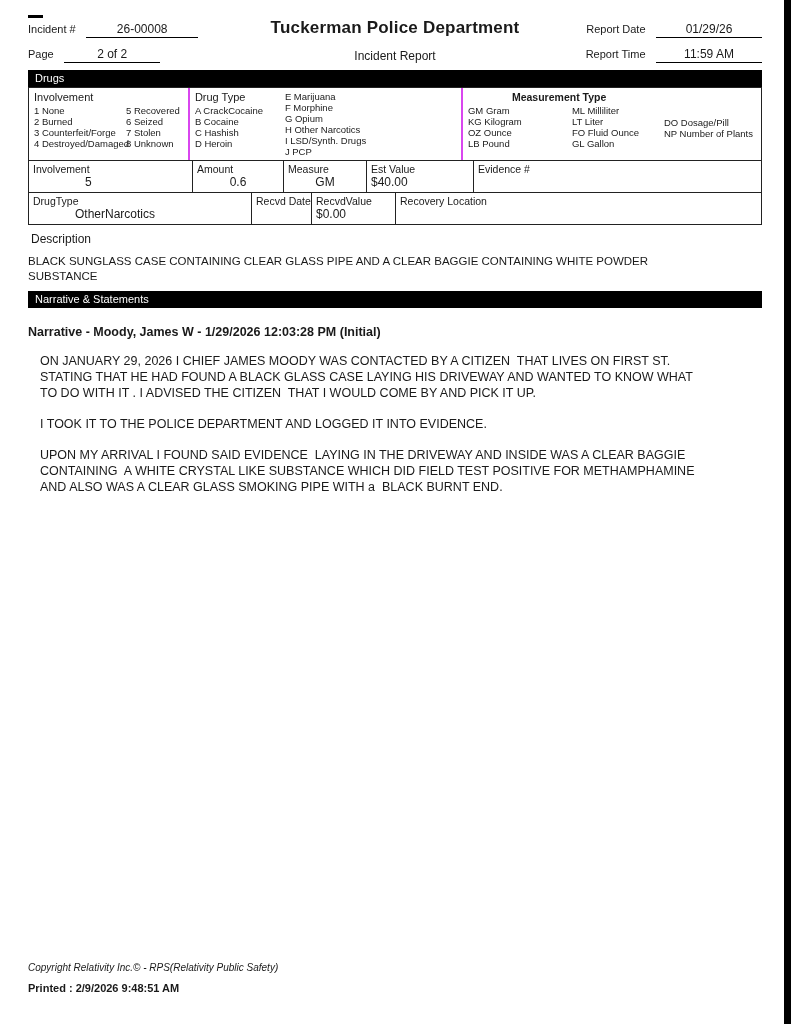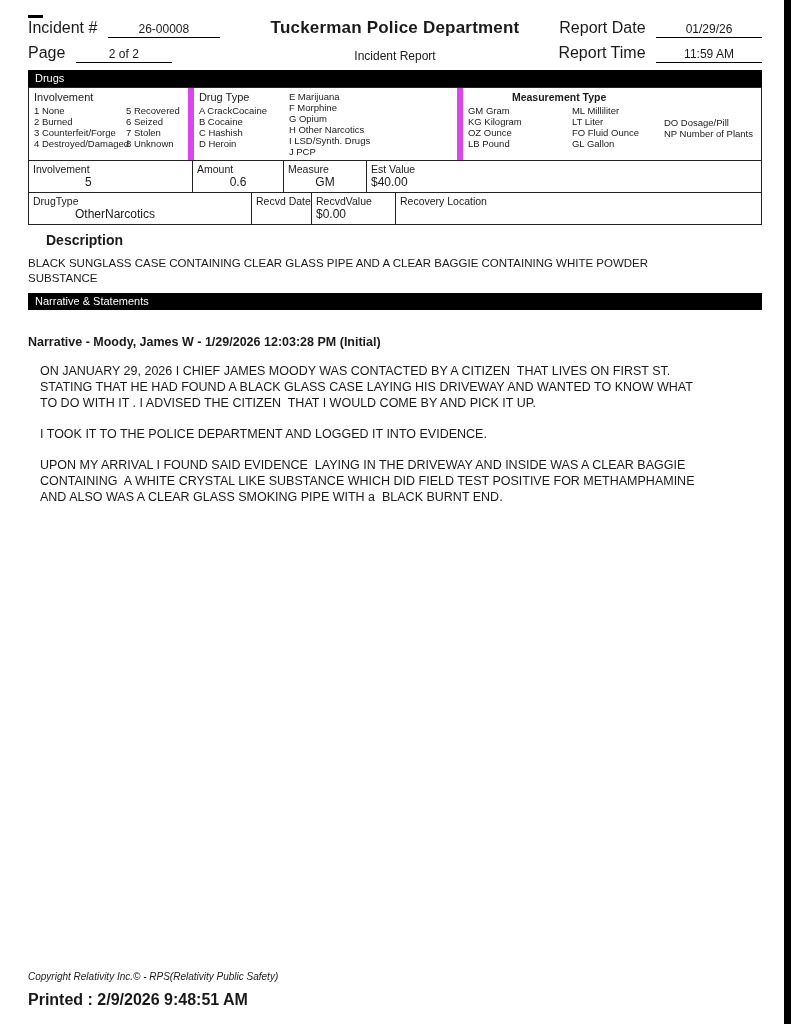--- a/index.html
+++ b/index.html
@@ -14,35 +14,35 @@
   .page { padding:12px 29px 0 28px; position:relative; width:791px; height:1024px; }
 
   
   .scan-edge { position:absolute; top:0; right:0; width:7px; height:1024px; background:#000; }
   .scan-mark { position:absolute; top:15px; left:28px; width:15px; height:3px; background:#000; }
 
   
   .hdr-row { display:grid; grid-template-columns:230px 1fr 230px; align-items:end; margin-top:6px; }
   .hdr-left, .hdr-right { white-space:nowrap; }
   .hdr-right { text-align:right; }
-  .lbl { font-size:16px; }
+  .lbl { font-size:11px; }
   .uval { display:inline-block; border-bottom:1px solid #000; text-align:center; font-size:12px; padding:0 6px 1px 6px; margin-left:6px; }
   .w110 { min-width:112px; }
   .w95  { min-width:96px; }
   .w105 { min-width:106px; }
   .dept-title { font-size:17px; font-weight:bold; text-align:center; letter-spacing:.2px; }
   .subtitle { font-size:12px; text-align:center; }
 
   
   .bar { background:#000; color:#fff; font-size:11px; padding:2px 7px 3px 7px; margin-top:7px; }
 
   
   .legend { display:flex; border:1px solid #222; font-size:9.5px; line-height:11px; }
   .legend .cell { padding:3px 4px 3px 5px; }
-  .legend .cell + .cell { border-left:6px solid #d946ef; }
+  .legend .cell + .cell { border-left:2px solid #d946ef; }
   .cell-involvement { width:163px; }
   .cell-drugtype { width:298px; }
   .cell-measure { flex:1; }
   .leg-hdr { font-size:11px; line-height:13px; margin-bottom:1px; }
   .leg-hdr.bold { font-weight:bold; font-size:10.5px;margin-left:44px; }
   .cols { display:flex; }
   .cols > div { margin-right:4px; }
   .inv-cols > div:first-child { width:88px; }
   .dt-col2 { width:108px; }
   .dt-col3 { flex:1; }
@@ -64,32 +64,32 @@
   .r1-evidence { flex:1; }
   .r2-drugtype { width:222px; }
   .r2-recvddate { width:60px; }
   .r2-recvdvalue { width:84px; }
   .r2-recovery { flex:1; }
   .val-indent-55 { padding-left:52px; }
   .val-center { text-align:center; }
   .val-indent-45 { padding-left:42px; }
 
   
-  .desc-label { font-size:14px; margin:7px 0 0 18px;font-weight:bold; }
+  .desc-label { font-size:12px; margin:7px 0 0 3px; }
   .desc-text { font-size:11.5px; line-height:15px; margin-top:8px; max-width:645px; white-space:pre-wrap; }
 
   
-  .nar-heading { font-size:12.5px; font-weight:bold; margin-top:25px; }
+  .nar-heading { font-size:12.5px; font-weight:bold; margin-top:17px; }
   .nar-paragraphs { margin:14px 0 0 12px; max-width:660px; }
   .nar-para { font-size:12.5px; line-height:16px; margin-bottom:15px; white-space:pre-wrap; }
 
   
-  .footer { position:absolute; left:28px; bottom:15px; }
+  .footer { position:absolute; left:28px; bottom:30px; }
   .copyright { font-size:10px; font-style:italic; }
-  .printed { font-size:16px; font-weight:bold; margin-top:9px; }
+  .printed { font-size:11px; font-weight:bold; margin-top:9px; }
 </style>
 </head>
 <body>
 
 <div class="page">
 
   <div class="scan-mark"></div>
 
   <div class="hdr-row">
     <div class="hdr-left">
@@ -193,20 +193,24 @@
       <div class="vvalue val-center">0.6</div>
     </div>
     <div class="vcell r1-measure">
       <div class="vlabel">Measure</div>
       <div class="vvalue val-center">GM</div>
     </div>
     <div class="vcell r1-est">
       <div class="vlabel">Est Value</div>
       <div class="vvalue">$40.00</div>
     </div>
+    <div class="vcell r1-evidence">
+      <div class="vlabel">Evidence #</div>
+      <div class="vvalue"></div>
+    </div>
   </div>
 
   <div class="vrow">
     <div class="vcell r2-drugtype">
       <div class="vlabel">DrugType</div>
       <div class="vvalue val-indent-45">OtherNarcotics</div>
     </div>
     <div class="vcell r2-recvddate">
       <div class="vlabel">Recvd Date</div>
       <div class="vvalue"></div>

